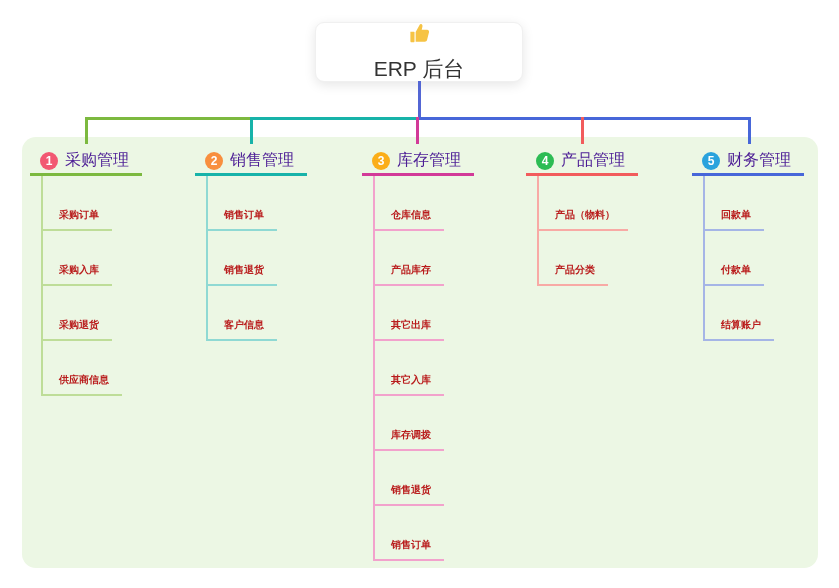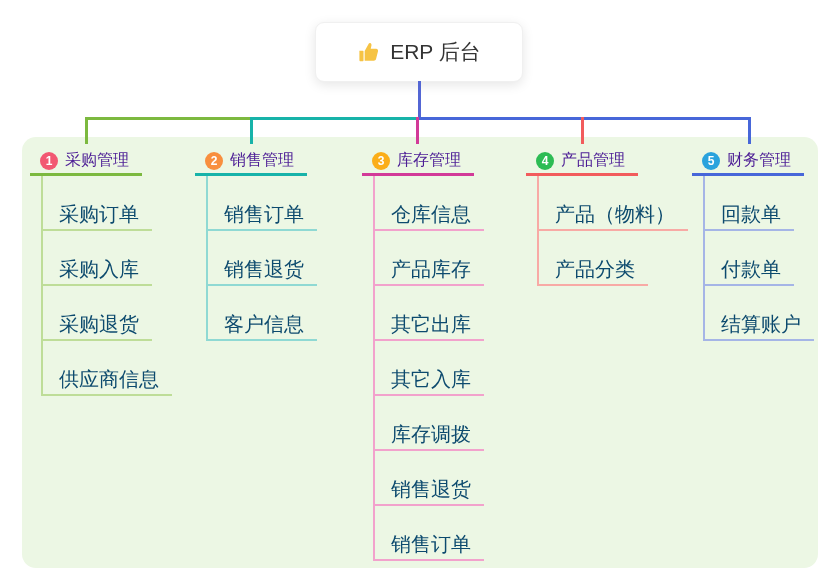--- a/index.html
+++ b/index.html
@@ -4,21 +4,21 @@
 <style>
   html,body { margin:0; padding:0; background:#ffffff; font-family:"Liberation Sans", sans-serif; }
   .canvas { position:relative; width:839px; height:588px; background:#ffffff; overflow:hidden; }
 
   
   .root-node {
     position:absolute; left:315px; top:22px; width:208px; height:60px;
     background:#ffffff; border:1px solid #f0f0f0; border-radius:9px;
     box-shadow:0 3px 12px rgba(0,0,0,.10);
     display:flex; align-items:center; justify-content:center; gap:10px;
-    font-size:21px; color:#333333; box-sizing:border-box;
+    font-size:21px; color:#333333; box-sizing:border-box;flex-direction:column;
   }
   .thumb-icon { width:23px; height:23px; flex:0 0 auto; }
 
   
   .line { position:absolute; }
   .root-drop { left:418px; top:81px; width:3px; height:37px; background:var(--root-line,#5366d4); }
   .seg1 { left:85px;  top:117px; width:166px; height:3px; background:var(--c1,#7cb93f); }
   .seg2 { left:251px; top:117px; width:167px; height:3px; background:var(--c2,#17b3a9); }
   .seg5 { left:418px; top:117px; width:333px; height:3px; background:var(--c5,#4767d9); }
   .drop1 { left:85px;  top:117px; width:3px; height:27px; background:var(--c1,#7cb93f); }
@@ -38,22 +38,22 @@
   .branch-title { display:flex; align-items:center; gap:7px; padding-left:10px; height:25px; cursor:pointer; }
   .badge { width:18px; height:18px; border-radius:50%; background:var(--badge,#999);
     color:#ffffff; font-size:12px; font-weight:bold; line-height:18px; text-align:center; flex:0 0 auto; }
   .branch-label { font-size:16px; color:#4c1d95; white-space:nowrap; }
   .branch-rule { width:112px; height:3px; background:var(--line,#999); }
 
   .children { margin-left:11px; border-left:2px solid var(--light,#ccc); width:max-content; }
   .child {
     border-bottom:2px solid var(--light,#ccc);
     padding:29px 13px 5px 16px;
-    font-size:20px; line-height:19px; color:#0c4a6e;
-    width:max-content; white-space:nowrap; cursor:pointer;
+    font-size:10px; line-height:19px; color:#b91c1c;
+    width:max-content; white-space:nowrap; cursor:pointer;font-weight:bold;
   }
 </style>
 </head>
 <body>
 
 <div class="canvas">
 
   <div class="root-node">
     <svg class="thumb-icon" viewBox="0 0 24 24">
       <path fill="#f6c344" d="M2.5 10.2h3.6c.4 0 .7.3.7.7v9.4c0 .4-.3.7-.7.7H3.5c-.55 0-1-.45-1-1v-9.8z"></path>

